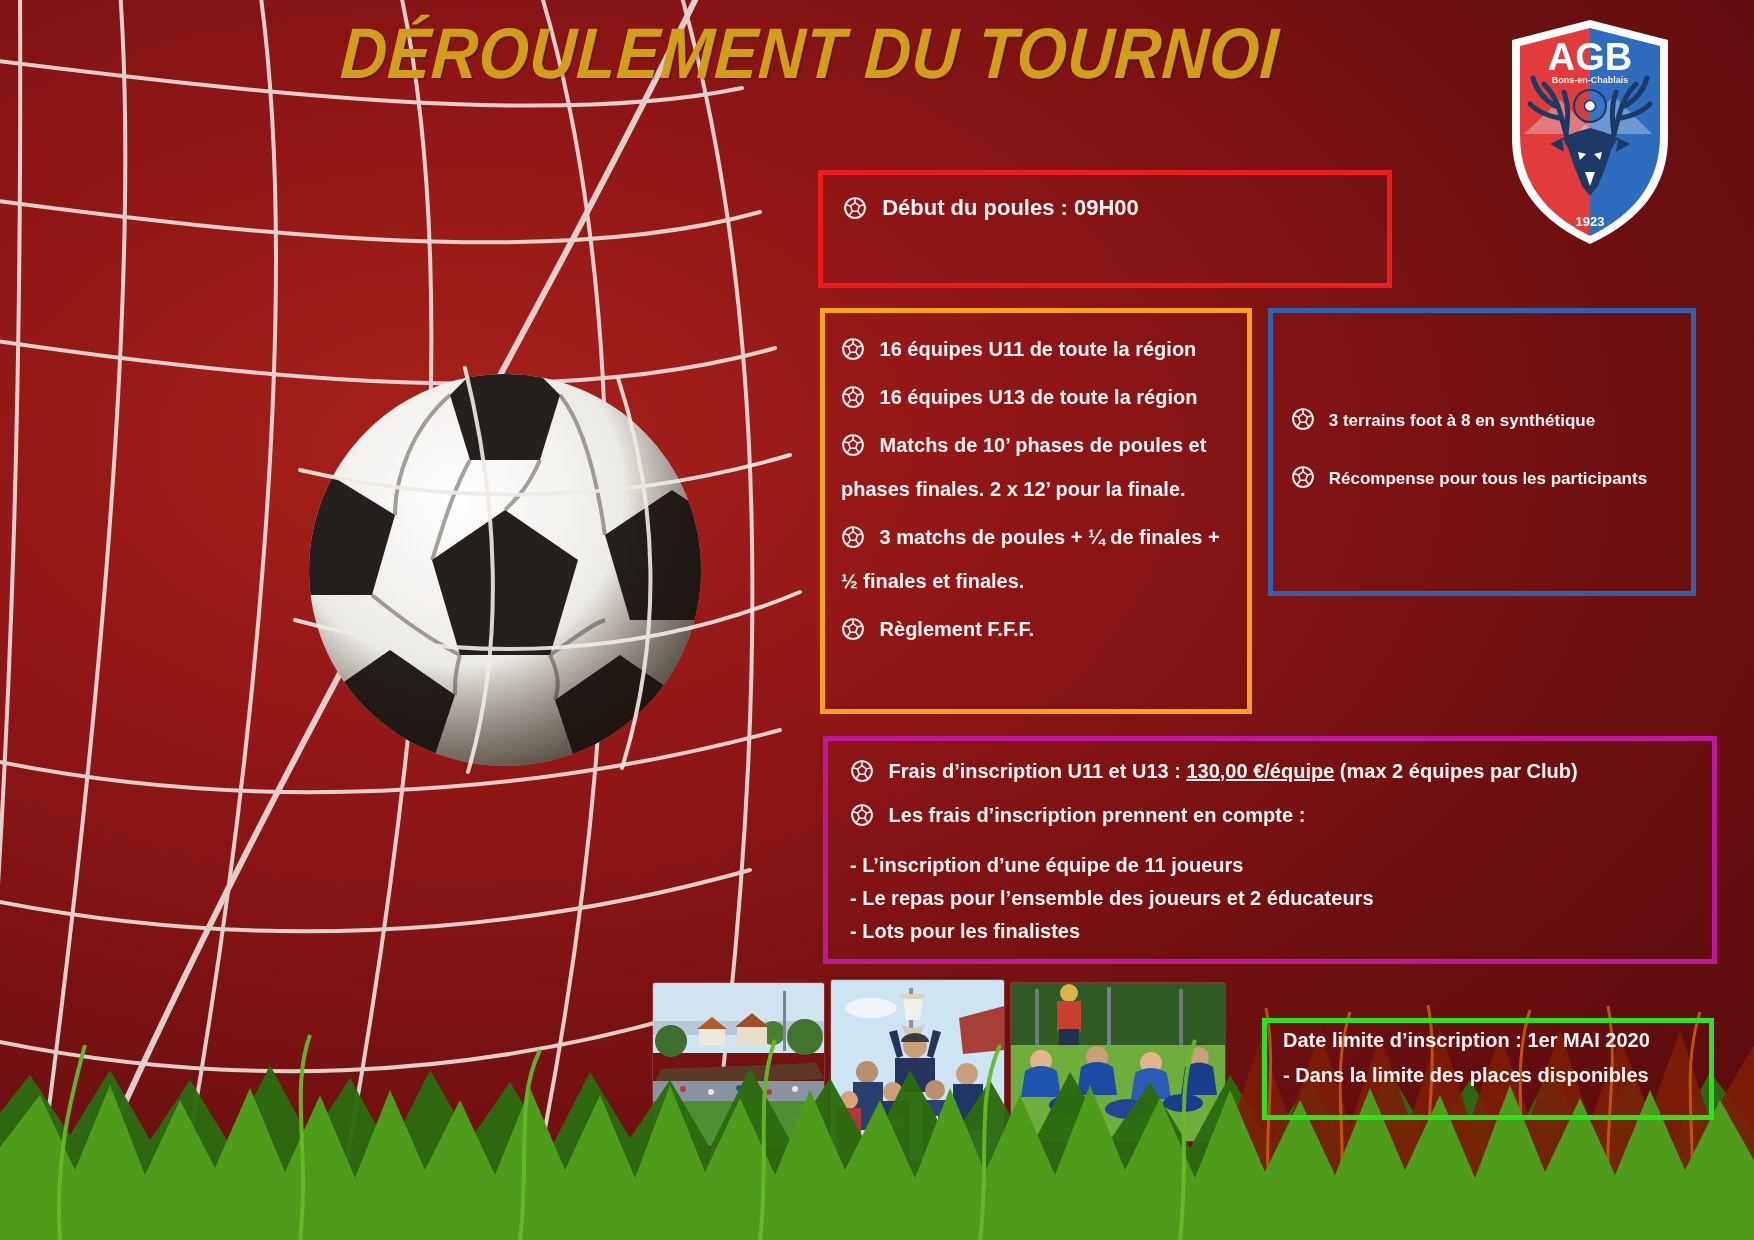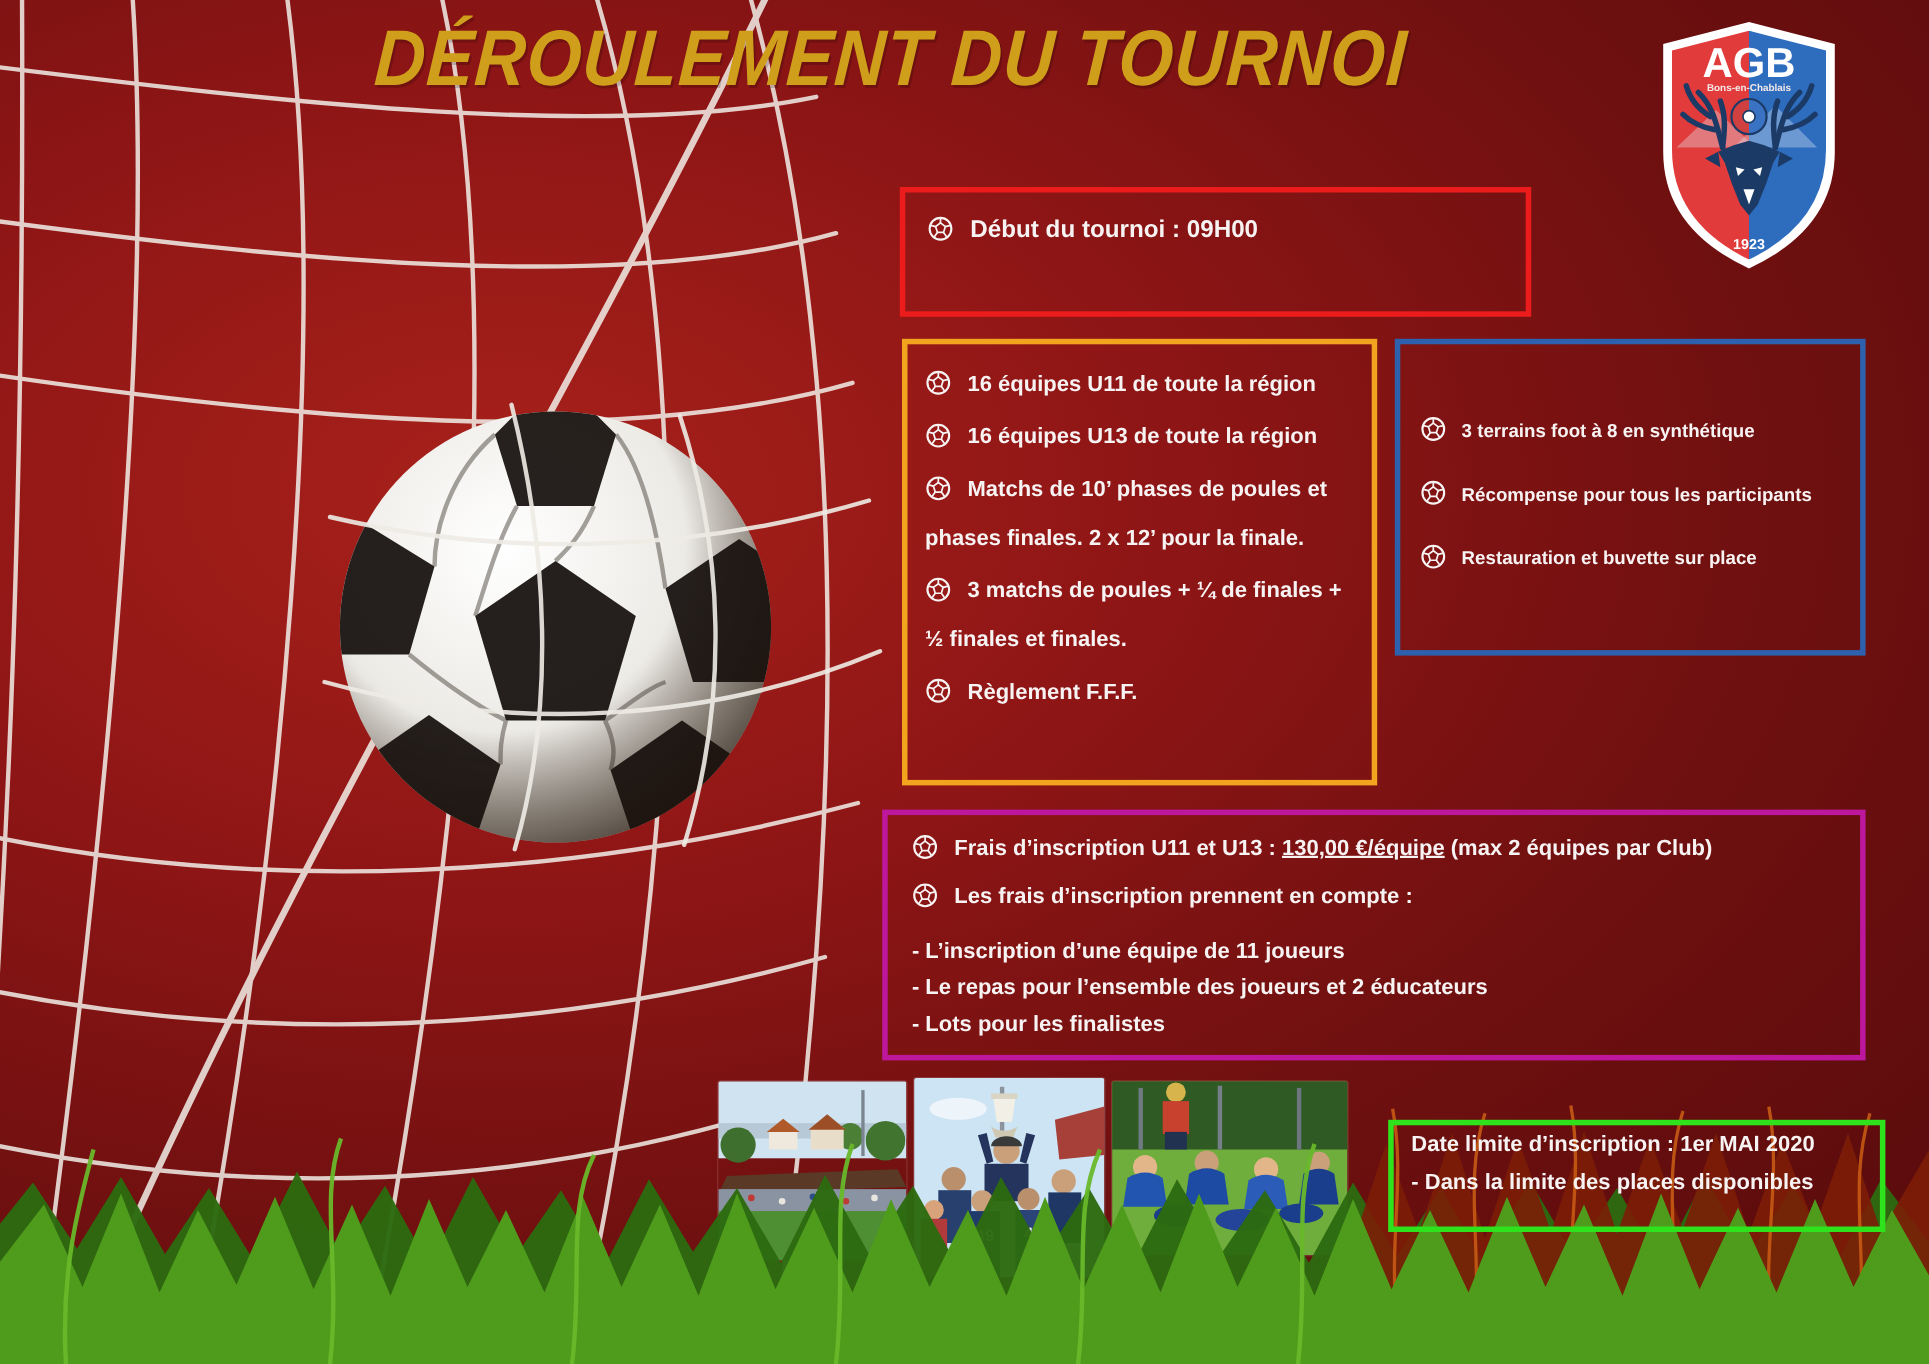--- a/index.html
+++ b/index.html
@@ -24,21 +24,21 @@
          text-shadow:2px 2px 0 rgba(0,0,0,.18);white-space:nowrap;}
 
   
   #box-schedule{left:818px;top:170px;width:574px;height:118px;border:5px solid #ec1c1c;
                 padding:10px 20px;font-size:22px;line-height:46px;}
   #box-format  {left:820px;top:308px;width:432px;height:406px;border:5px solid #f2a41e;
                 padding:14px 16px;font-size:20px;line-height:44px;overflow:hidden;}
   #box-venue   {left:1268px;top:308px;width:428px;height:288px;border:5px solid #2d61ae;
                 padding:14px 18px;font-size:17px;line-height:40px;
                 display:flex;flex-direction:column;justify-content:center;row-gap:14px;}
-  #box-fees    {left:802px;top:736px;width:894px;height:228px;border:5px solid #bd189d;
+  #box-fees    {left:823px;top:736px;width:894px;height:228px;border:5px solid #bd189d;
                 padding:12px 22px;font-size:20px;}
   #box-deadline{left:1262px;top:1018px;width:452px;height:102px;border:5px solid #2ee31c;
                 padding:0 16px;font-size:20px;line-height:35px;}
   .li{margin-bottom:4px;}
   .u{text-decoration:underline;}
   .fee-l1{line-height:36px;margin-bottom:8px;white-space:nowrap;}
   .fee-l2{line-height:36px;margin-bottom:16px;}
   .dash{line-height:33px;}
   .ball-ic{width:24px;height:24px;vertical-align:-5px;margin-right:9px;display:inline-block;}
 </style>
@@ -258,21 +258,21 @@
     <text x="90" y="69" text-anchor="middle" font-size="9" font-weight="bold" fill="#f3e9e9">Bons-en-Chablais</text>
     <text x="90" y="212" text-anchor="middle" font-size="13" font-weight="bold" fill="#ffffff">1923</text>
   </g>
 </svg>
 
 <div id="box-schedule" class="abs infobox">
   <div class="li">
     <svg class="ball-ic">
         <use href="#ballicon"></use>
       </svg>
-    <span>Début du tournoi : 09H00</span>
+    <span>Début du poules : 09H00</span>
   </div>
 </div>
 
 <div id="box-format" class="abs infobox">
   <div class="li">
     <svg class="ball-ic">
         <use href="#ballicon"></use>
       </svg>
     <span>16 équipes U11 de toute la région</span>
   </div>
@@ -307,26 +307,20 @@
     <svg class="ball-ic">
         <use href="#ballicon"></use>
       </svg>
     <span>3 terrains foot à 8 en synthétique</span>
   </div>
   <div class="li">
     <svg class="ball-ic">
         <use href="#ballicon"></use>
       </svg>
     <span>Récompense pour tous les participants</span>
-  </div>
-  <div class="li">
-    <svg class="ball-ic">
-        <use href="#ballicon"></use>
-      </svg>
-    <span>Restauration et buvette sur place</span>
   </div>
 </div>
 
 <div id="box-fees" class="abs infobox">
   <div class="fee-l1">
     <svg class="ball-ic">
         <use href="#ballicon"></use>
       </svg>
     <span>Frais d’inscription U11 et U13 : </span><span class="u">130,00 €/équipe</span><span> (max 2 équipes par Club)</span>
   </div>

